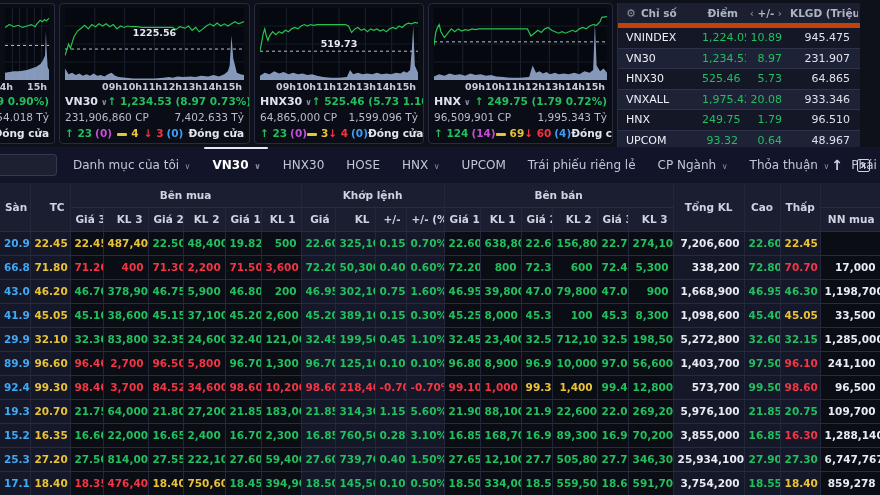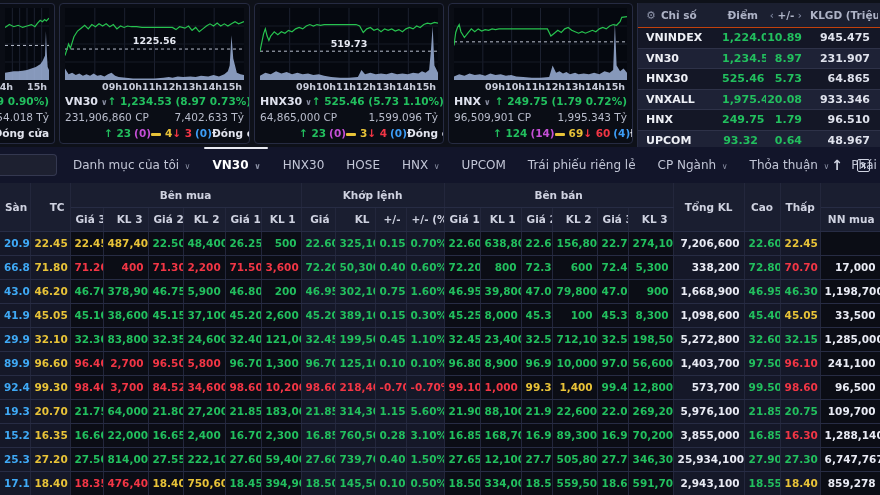--- a/index.html
+++ b/index.html
@@ -22,36 +22,36 @@
     padding:1px 2px;height:13px;}
   .clip .times{justify-content:flex-end;gap:14px;}
   .f-row{display:flex;justify-content:space-between;align-items:center;font-size:10.5px;height:16px;
     white-space:nowrap;}
   .clip .f-row{justify-content:flex-end;}
   .f-name{color:#dfe2ee;font-weight:bold;font-size:11px;cursor:pointer;}
   .chev{color:#8a8fa3;font-size:8px;margin-left:3px;}
   .f-chg{color:var(--g);font-weight:bold;}
   .f-mut{color:#b9bdcc;}
   .f3 span{font-weight:bold;}
-  .adv{color:var(--g);margin-left:39px;} .adv-x{color:var(--m);margin-left:3px;}
+  .adv{color:var(--g);} .adv-x{color:var(--m);margin-left:3px;}
   .dec{color:var(--r);} .dec-x{color:var(--cy);margin-left:3px;}
   .flat{color:var(--y);} .flatbar{display:inline-block;width:10px;height:3px;background:var(--y);
     border-radius:1px;margin-right:4px;vertical-align:middle;}
   .f-status{color:#e2e4ee;}
   
   .index-panel{width:243px;height:147px;background:#141726;border-left:1px solid var(--pborder);
     overflow:hidden;flex:none;display:flex;flex-direction:column;}
   .ix-grid{display:grid;grid-template-columns:84px 44px 44px 68px 40px;align-items:center;}
   .ix-h{height:25px;background:#1b1f30;color:#aeb3c6;font-size:10.5px;font-weight:bold;
-    border-bottom:1px solid #c2410c;}
+    border-bottom:5px solid #c2410c;}
   .ix-h .cell,.ix-r .cell{text-align:right;padding-right:8px;overflow:hidden;white-space:nowrap;}
   .ix-h .first,.ix-r .first{text-align:left;padding-left:8px;}
   .gear{color:#8d93a8;margin-right:5px;font-size:11px;cursor:pointer;}
   .arr{color:#777e96;cursor:pointer;font-size:10px;}
-  .ix-r{flex:1;font-size:11px;font-weight:bold;border-bottom:1px solid #2e3248;cursor:pointer;}
+  .ix-r{flex:1;font-size:11px;font-weight:normal;border-bottom:1px solid #2e3248;cursor:pointer;}
   .ix-r:last-child{border-bottom:none;}
   .ix-r.alt{background:#1e2236;}
   .ix-name{color:#eef0f6;} .ix-green{color:var(--g);} .ix-white{color:#dfe2ec;}
   
   .nav{position:absolute;top:147px;left:0;width:880px;height:36px;background:#12152a;
     display:flex;align-items:center;}
   .tab-indicator{position:absolute;top:0;height:2px;background:#e8eaf2;border-radius:1px;}
   .search{width:57px;height:22px;margin-right:16px;background:#1d2030;border:1px solid #343850;
     border-left:none;border-radius:0 4px 4px 0;color:#dfe2ec;font-size:11px;padding:0 6px;outline:none;}
   .tabs{display:flex;align-items:center;gap:22px;}
@@ -117,21 +117,21 @@
             <line x1="50" x2="50" y1="0" y2="100" stroke="#1c2130" stroke-width="1" vector-effect="non-scaling-stroke"></line>
             <line x1="66.66666666666667" x2="66.66666666666667" y1="0" y2="100" stroke="#1c2130" stroke-width="1" vector-effect="non-scaling-stroke"></line>
             <line x1="83.33333333333333" x2="83.33333333333333" y1="0" y2="100" stroke="#1c2130" stroke-width="1" vector-effect="non-scaling-stroke"></line>
             <line x1="0" x2="100" y1="25" y2="25" stroke="#161a26" stroke-width="1" vector-effect="non-scaling-stroke"></line>
             <line x1="0" x2="100" y1="50" y2="50" stroke="#161a26" stroke-width="1" vector-effect="non-scaling-stroke"></line>
             <line x1="0" x2="100" y1="75" y2="75" stroke="#161a26" stroke-width="1" vector-effect="non-scaling-stroke"></line>
             <polygon points="0,100 0,84 2,92 4,90 6,93 8,91 10,94 12,92 14,94 16,91 18,94 20,93 22,95 24,92 26,90 28,94 30,96 34,97 38,98 45,98 50,98 55,97 58,96 60,97 63,95 66,96 70,95 73,96 76,94 80,95 83,93 86,95 89,92 91,88 92,80 93,38 94,70 96,90 98,92 100,93 100,100" fill="#9db1d8" opacity="0.85"></polygon>
             <line x1="0" x2="100" y1="57" y2="57" stroke="#b9bfce" stroke-width="1" stroke-dasharray="3 3" vector-effect="non-scaling-stroke"></line>
             <polyline points="0,66 2,50 3,56 5,40 7,32 9,28 11,24 13,29 15,23 17,26 19,22 21,25 23,22 25,26 27,23 29,29 31,25 33,27 35,25 37,26 40,26 43,27 60,27 62,30 64,26 67,28 69,25 71,31 73,27 75,33 77,29 79,25 81,22 83,25 85,21 87,25 89,22 91,25 93,22 95,19 97,22 100,19" fill="none" stroke="#27c24f" stroke-width="1.2" vector-effect="non-scaling-stroke"></polyline>
           </svg>
-          <div class="ref-label" style="top: 31px;">1225.56</div>
+          <div class="ref-label" style="top: 23px;">1225.56</div>
           <div class="times">
             <span>09h</span>
             <span>10h</span>
             <span>11h</span>
             <span>12h</span>
             <span>13h</span>
             <span>14h</span>
             <span>15h</span>
           </div>
           <div class="f-row">
@@ -142,21 +142,21 @@
             <span class="f-mut">231,906,860 CP</span>
             <span class="f-mut">7,402.633 Tỷ</span>
           </div>
           <div class="f-row f3">
             <span><span class="adv">↑ 23</span><span class="adv-x">(0)</span></span>
             <span><i class="flatbar"></i><span class="flat">4</span></span>
             <span><span class="dec">↓ 3</span><span class="dec-x">(0)</span></span>
             <span class="f-status">Đóng cửa</span>
           </div>
         </div>
-        <div class="chart-panel" style="width: 190px;">
+        <div class="chart-panel" style="width: 170px;">
           <svg viewBox="0 0 100 100" preserveAspectRatio="none" class="spark">
             <line x1="16.666666666666668" x2="16.666666666666668" y1="0" y2="100" stroke="#1c2130" stroke-width="1" vector-effect="non-scaling-stroke"></line>
             <line x1="33.333333333333336" x2="33.333333333333336" y1="0" y2="100" stroke="#1c2130" stroke-width="1" vector-effect="non-scaling-stroke"></line>
             <line x1="50" x2="50" y1="0" y2="100" stroke="#1c2130" stroke-width="1" vector-effect="non-scaling-stroke"></line>
             <line x1="66.66666666666667" x2="66.66666666666667" y1="0" y2="100" stroke="#1c2130" stroke-width="1" vector-effect="non-scaling-stroke"></line>
             <line x1="83.33333333333333" x2="83.33333333333333" y1="0" y2="100" stroke="#1c2130" stroke-width="1" vector-effect="non-scaling-stroke"></line>
             <line x1="0" x2="100" y1="25" y2="25" stroke="#161a26" stroke-width="1" vector-effect="non-scaling-stroke"></line>
             <line x1="0" x2="100" y1="50" y2="50" stroke="#161a26" stroke-width="1" vector-effect="non-scaling-stroke"></line>
             <line x1="0" x2="100" y1="75" y2="75" stroke="#161a26" stroke-width="1" vector-effect="non-scaling-stroke"></line>
             <polygon points="0,100 0,94 3,90 6,92 9,88 12,91 15,89 18,92 21,90 24,92 27,91 30,93 33,92 36,94 40,96 45,97 50,97 55,96 57,86 59,92 62,90 65,92 68,91 71,92 74,90 77,92 80,91 83,92 86,90 89,91 91,88 93,90 95,86 96,60 97,25 98,80 100,90 100,100" fill="#9db1d8" opacity="0.85"></polygon>
@@ -359,21 +359,21 @@
         </tr>
       </thead>
     <tbody id="board-body">
         <tr>
           <td class="c-b">20.90</td>
           <td class="c-y">22.45</td>
           <td class="c-y dark">22.45</td>
           <td class="c-y dark">487,400</td>
           <td class="c-g dark">22.50</td>
           <td class="c-g dark">48,400</td>
-          <td class="c-g dark">26.25</td>
+          <td class="c-g dark">19.82</td>
           <td class="c-g dark">500</td>
           <td class="c-g">22.60</td>
           <td class="c-g">325,100</td>
           <td class="c-g">0.15</td>
           <td class="c-g">0.70%</td>
           <td class="c-g dark">22.60</td>
           <td class="c-g dark">638,800</td>
           <td class="c-g dark">22.65</td>
           <td class="c-g dark">156,800</td>
           <td class="c-g dark">22.70</td>
@@ -611,20 +611,20 @@
           <td class="c-g">18.50</td>
           <td class="c-g">145,500</td>
           <td class="c-g">0.10</td>
           <td class="c-g">0.50%</td>
           <td class="c-g dark">18.50</td>
           <td class="c-g dark">334,000</td>
           <td class="c-g dark">18.55</td>
           <td class="c-g dark">559,500</td>
           <td class="c-g dark">18.60</td>
           <td class="c-g dark">591,700</td>
-          <td class="c-w">2,943,100</td>
+          <td class="c-w">3,754,200</td>
           <td class="c-g">18.55</td>
           <td class="c-y">18.40</td>
           <td class="c-w dark">859,278</td>
         </tr>
       </tbody>
   </table>
 </div>
 
 </body></html>

